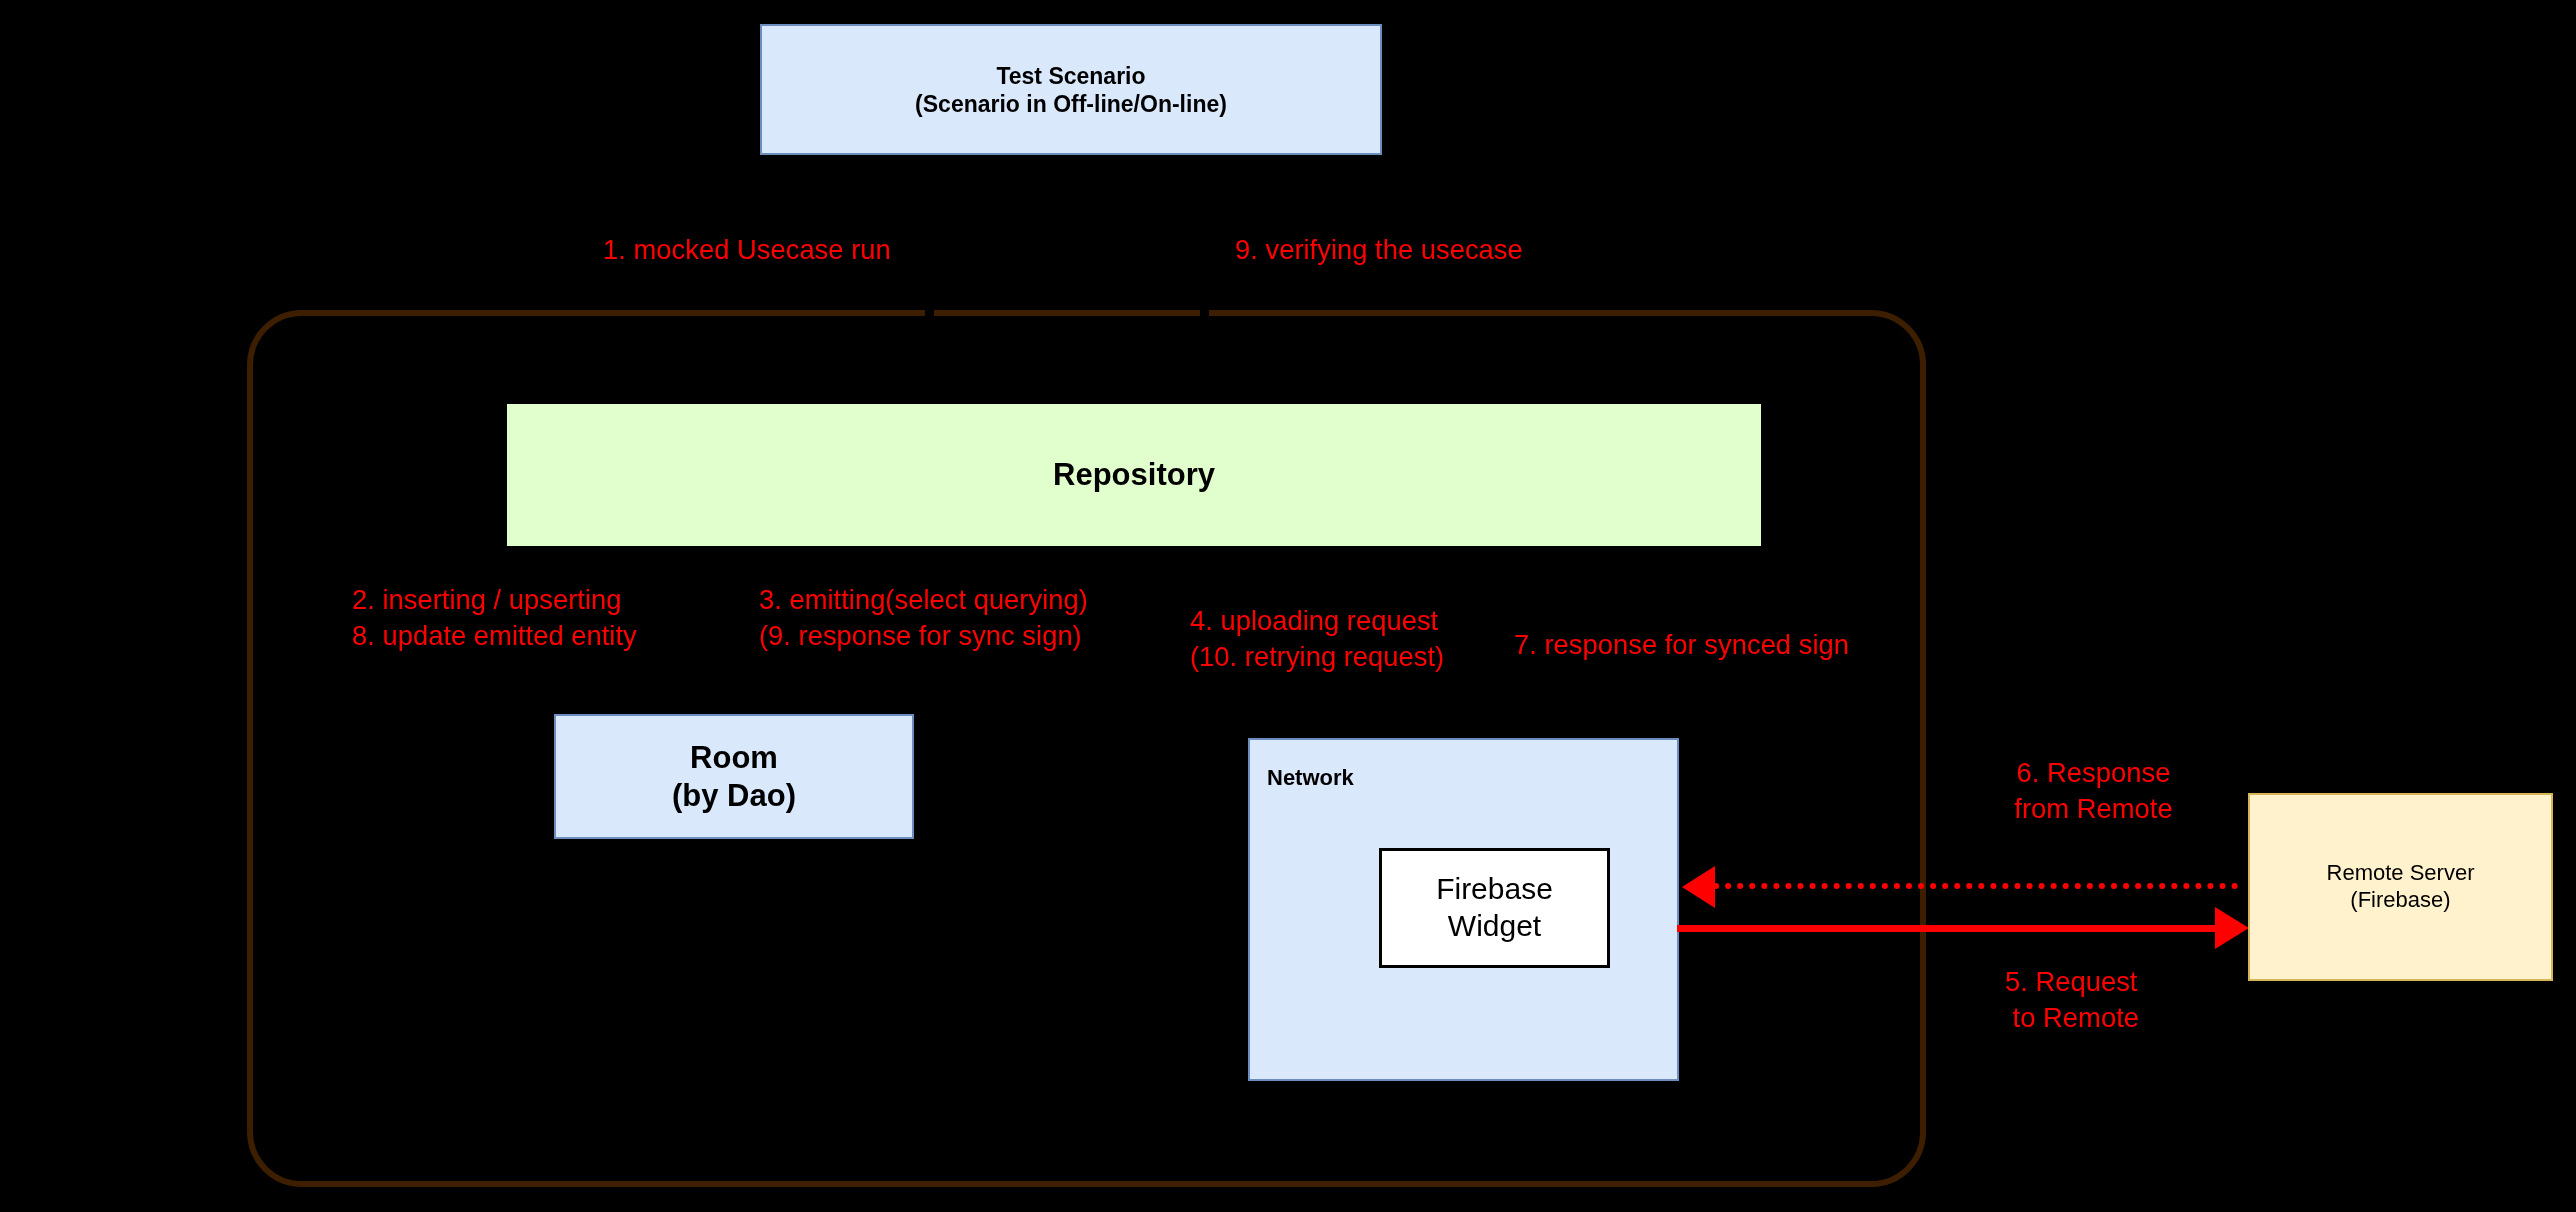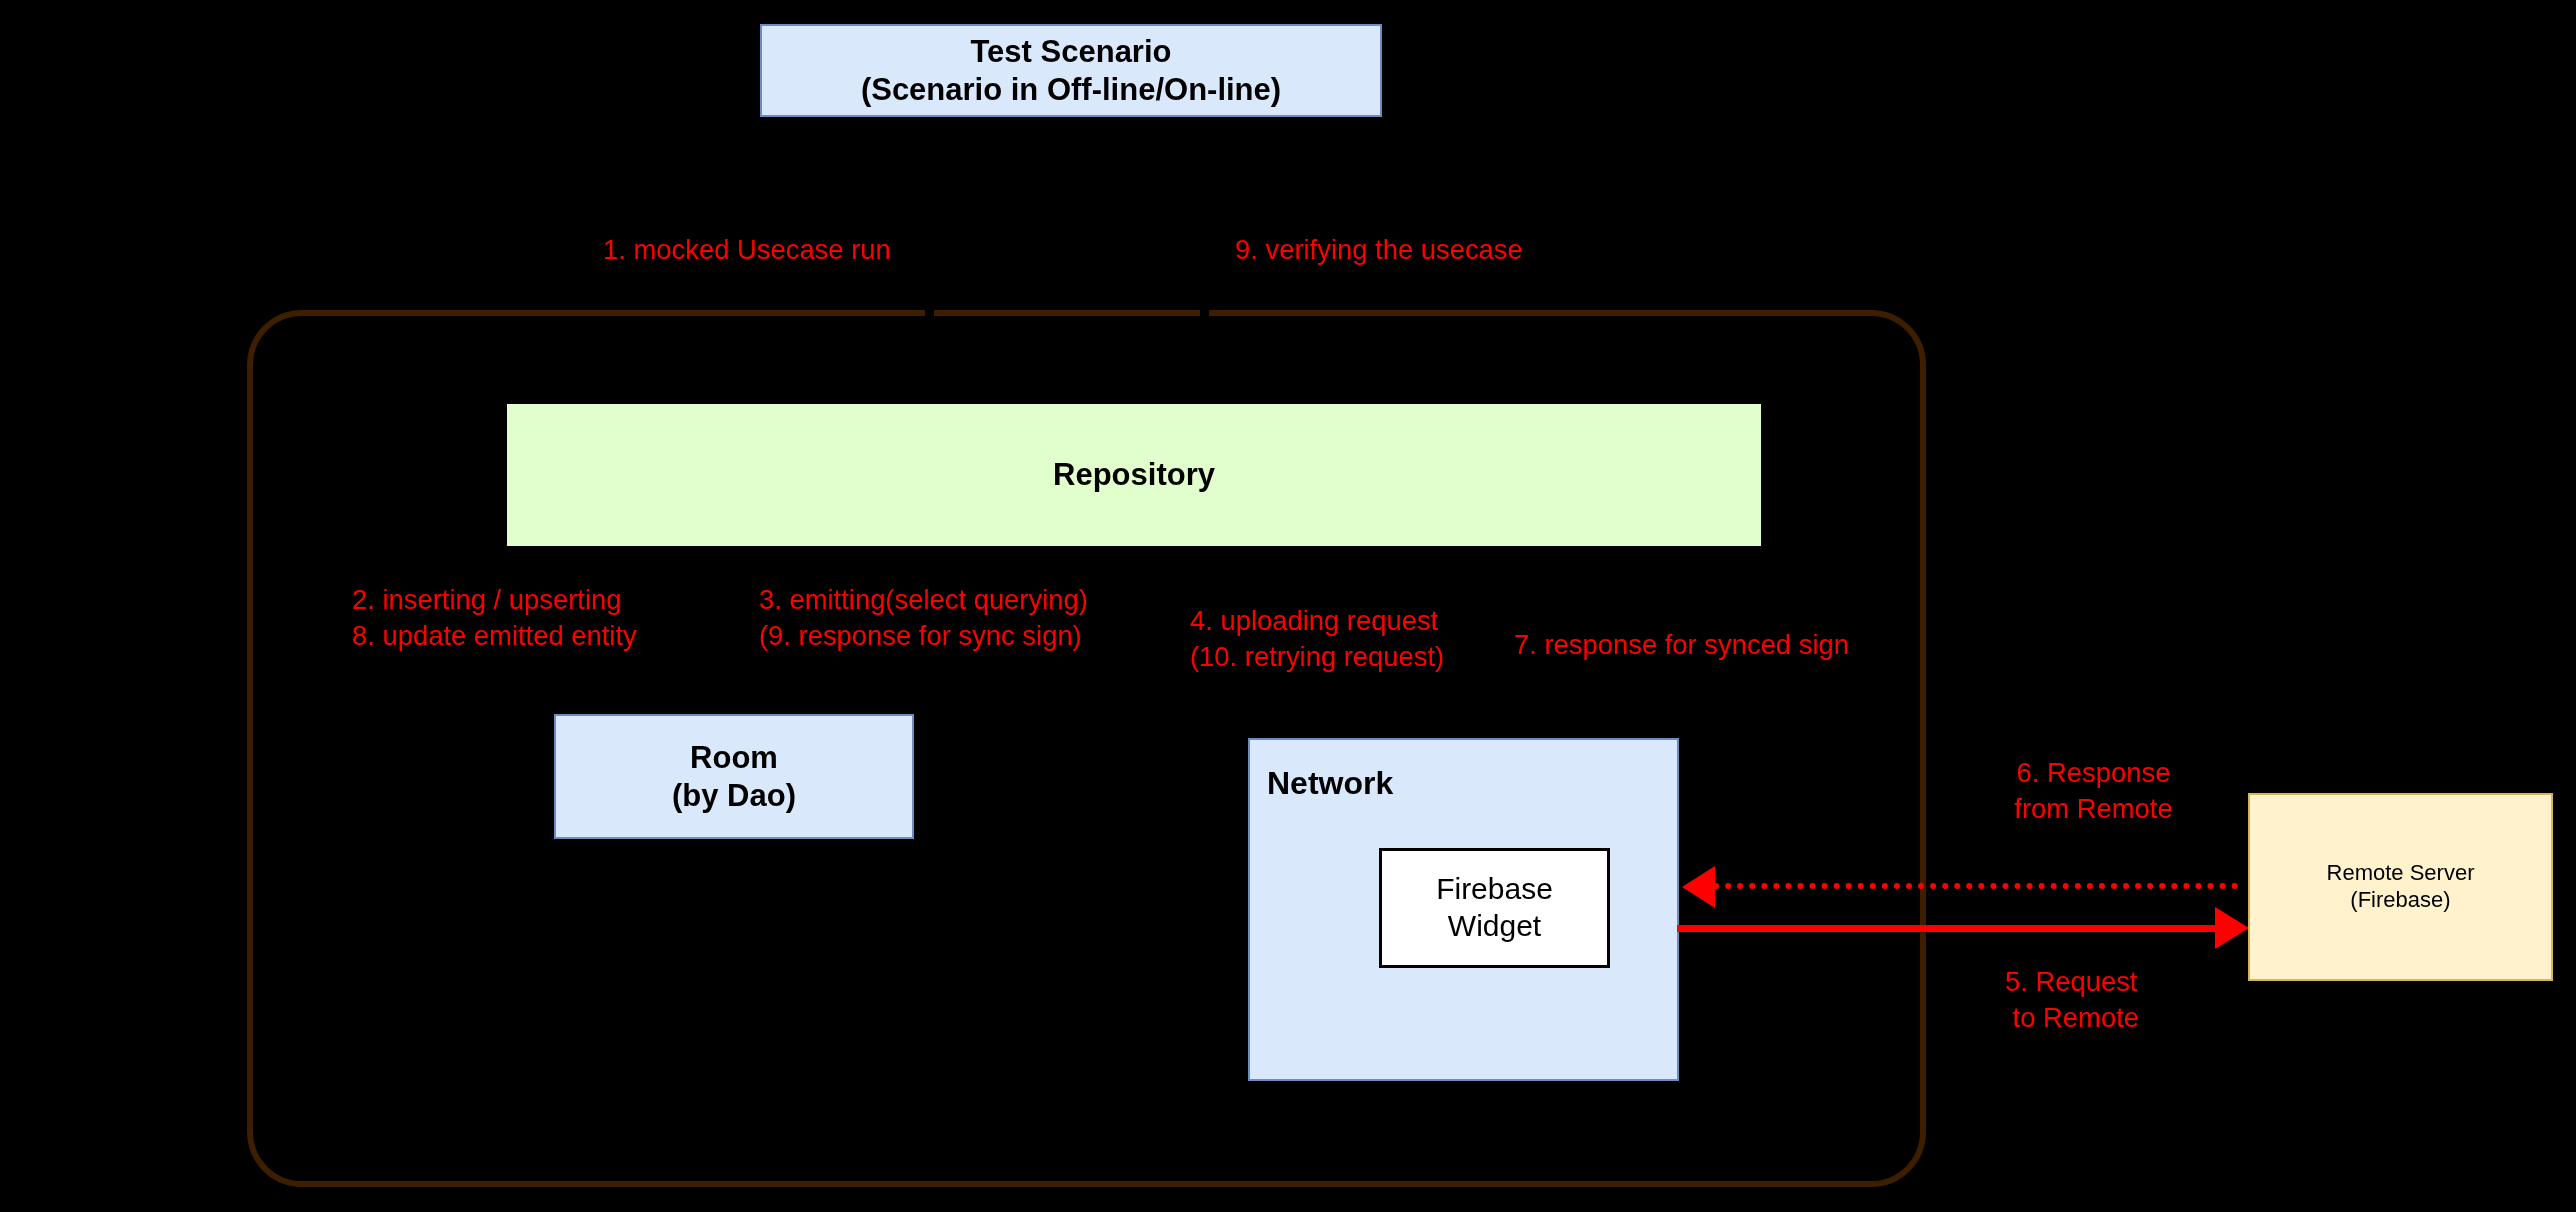--- a/index.html
+++ b/index.html
@@ -32,24 +32,24 @@
     text-align: center;
     line-height: 1.22;
     color: #000000;
   }
 
   
   #test-scenario-box {
     left: 760px;
     top: 24.4px;
     width: 622px;
-    height: 93px;
+    height: 131px;
     background: #dae8fc;
     border: 2.4px solid #6c8ebf;
-    font-size: 31px;
+    font-size: 23px;
     font-weight: bold;
   }
 
   
   #repository-box {
     left: 507px;
     top: 404px;
     width: 1254px;
     height: 142px;
     background: #e1ffcc;
@@ -78,21 +78,21 @@
     width: 431px;
     height: 343px;
     background: #dae8fc;
     border: 2.4px solid #6c8ebf;
     display: block;
   }
   #network-label {
     position: absolute;
     left: 17px;
     top: 26px;
-    font-size: 32px;
+    font-size: 22px;
     font-weight: bold;
     color: #000;
     line-height: 1.1;
     text-align: left;
   }
 
   
   #firebase-widget-box {
     position: absolute;
     left: 129px;

